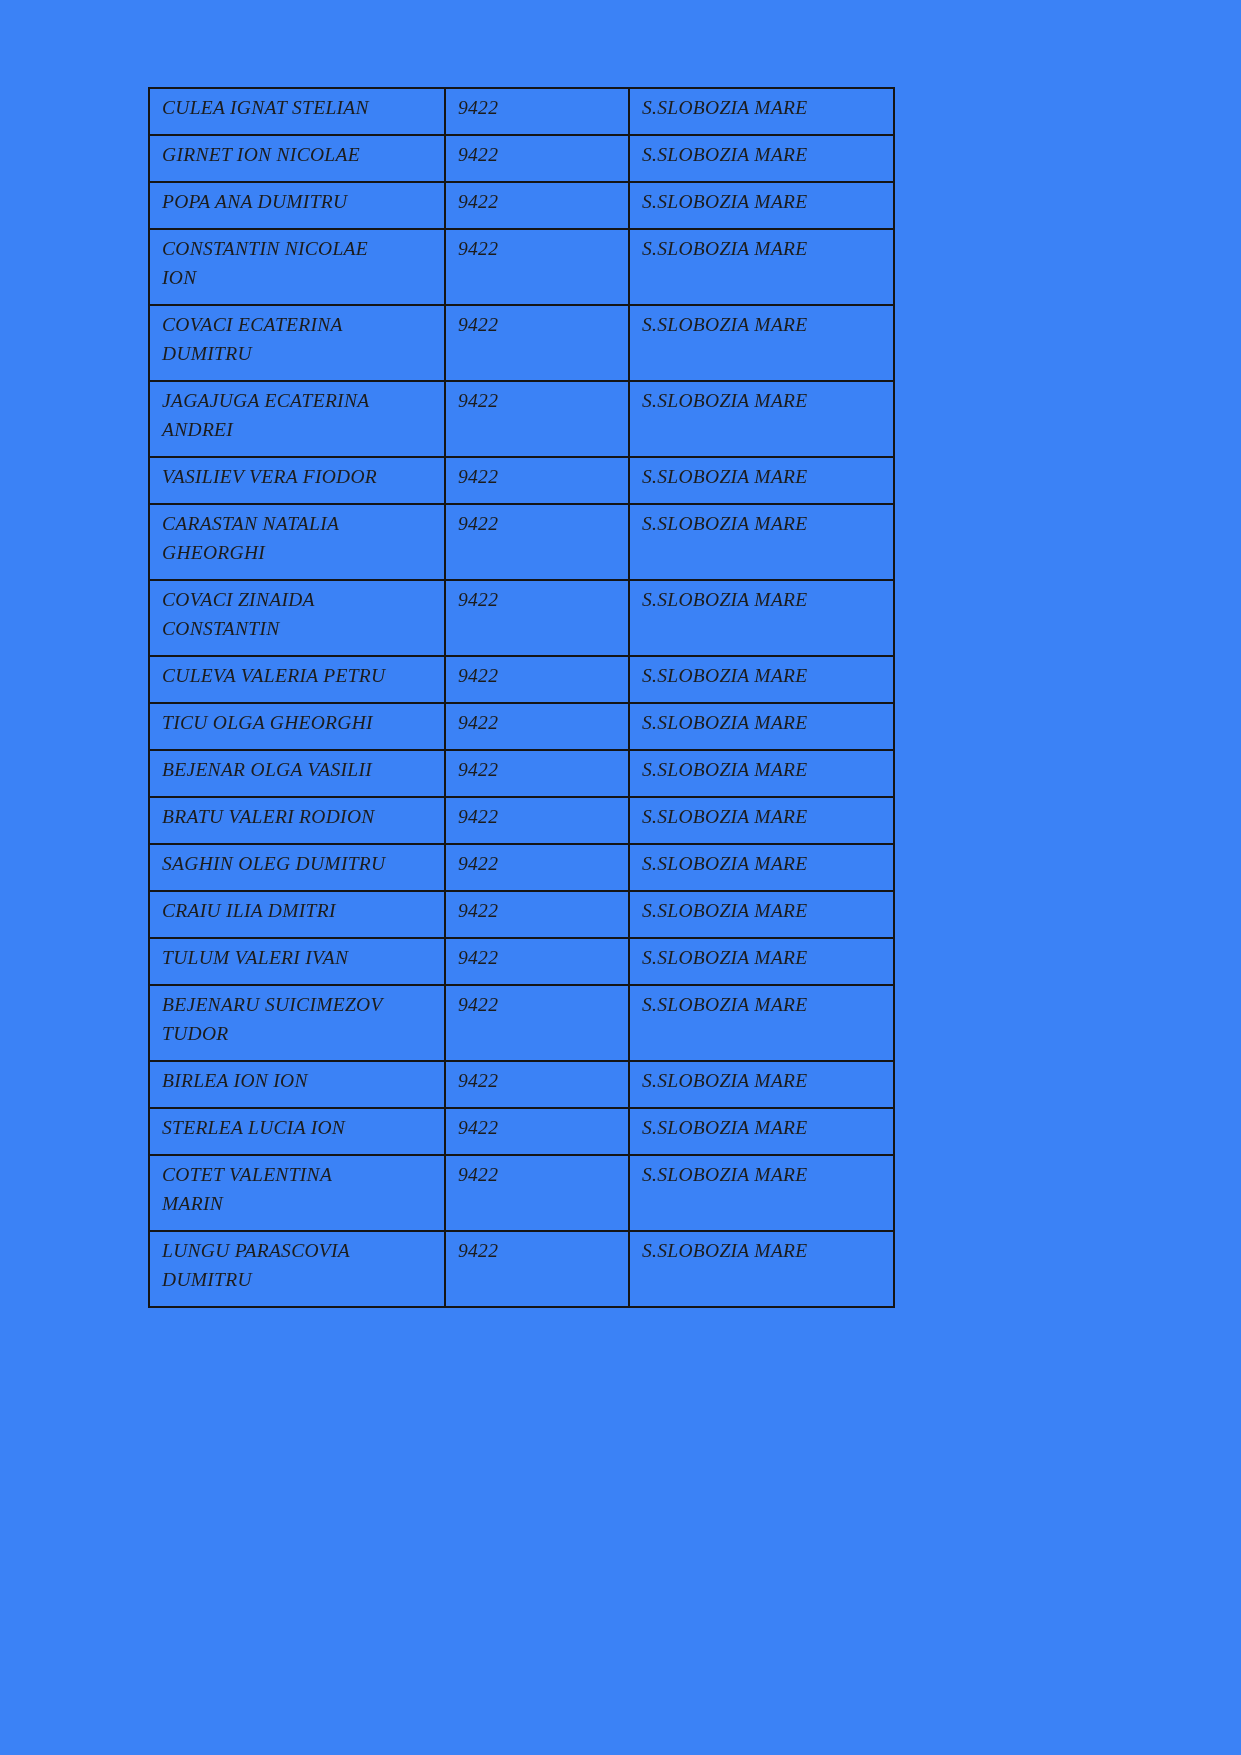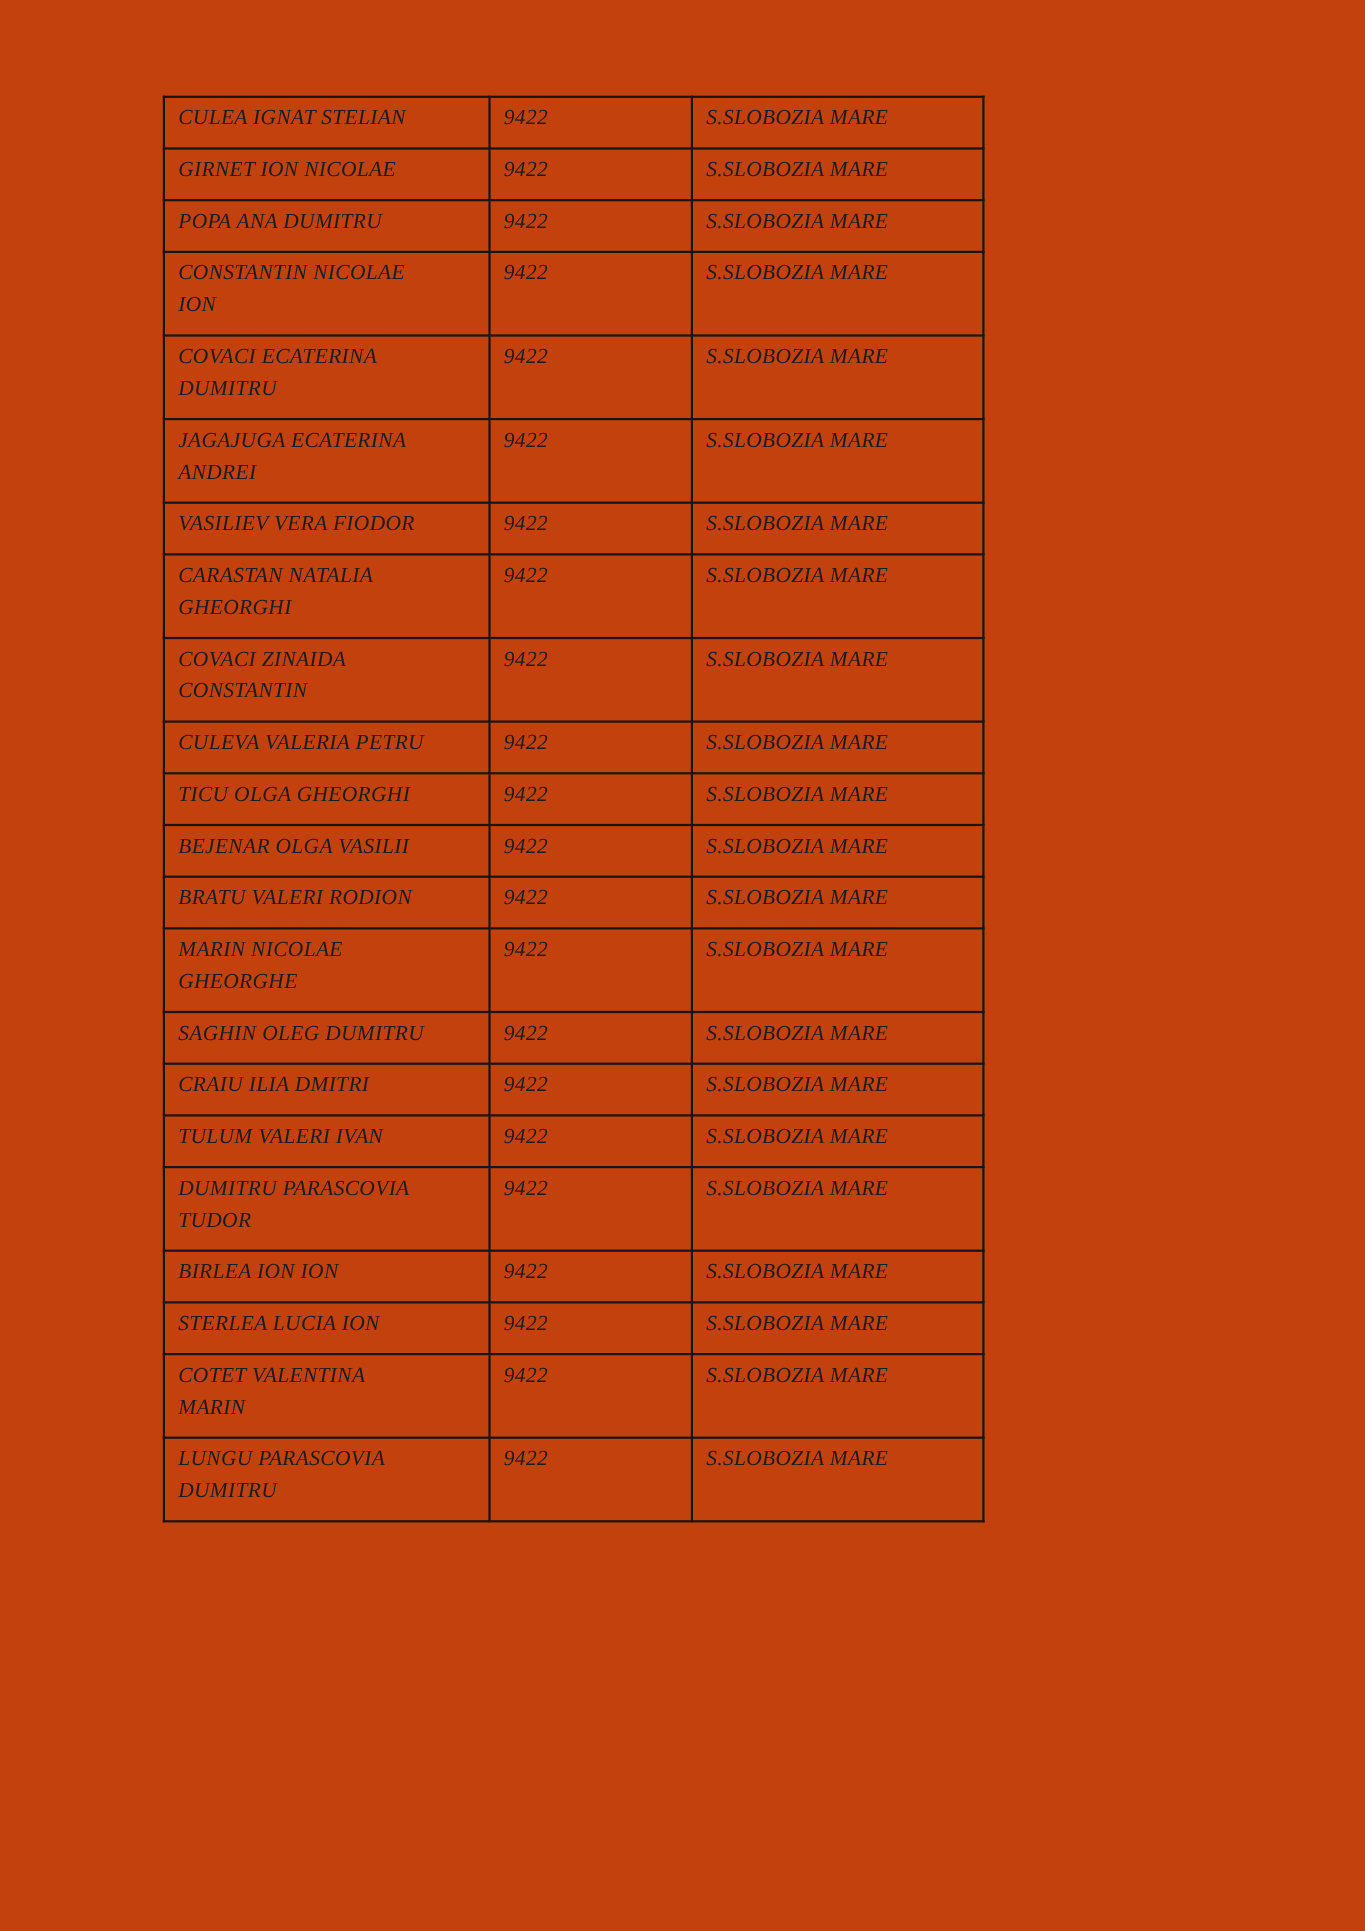--- a/index.html
+++ b/index.html
@@ -10,21 +10,21 @@
     width: 1241px;
     height: 1755px;
     position: relative;
     background: #ffffff;
     font-family: "Liberation Serif", serif;
     overflow: hidden;
   }
   .sheet {
     position: absolute;
     inset: 0;
-    background: #c2410c;
+    background: #3b82f6;
   }
   table.roster {
     position: absolute;
     left: 148px;
     top: 87px;
     width: 745px;
     border-collapse: collapse;
     table-layout: fixed;
   }
   table.roster td {
@@ -120,42 +120,36 @@
     <td class="col-name">BEJENAR OLGA VASILII</td>
     <td class="col-code">9422</td>
     <td class="col-locality">S.SLOBOZIA MARE</td>
   </tr>
         <tr>
     <td class="col-name">BRATU VALERI RODION</td>
     <td class="col-code">9422</td>
     <td class="col-locality">S.SLOBOZIA MARE</td>
   </tr>
         <tr>
-    <td class="col-name">MARIN NICOLAE
-GHEORGHE</td>
-    <td class="col-code">9422</td>
-    <td class="col-locality">S.SLOBOZIA MARE</td>
-  </tr>
-        <tr>
     <td class="col-name">SAGHIN OLEG DUMITRU</td>
     <td class="col-code">9422</td>
     <td class="col-locality">S.SLOBOZIA MARE</td>
   </tr>
         <tr>
     <td class="col-name">CRAIU ILIA DMITRI</td>
     <td class="col-code">9422</td>
     <td class="col-locality">S.SLOBOZIA MARE</td>
   </tr>
         <tr>
     <td class="col-name">TULUM VALERI IVAN</td>
     <td class="col-code">9422</td>
     <td class="col-locality">S.SLOBOZIA MARE</td>
   </tr>
         <tr>
-    <td class="col-name">DUMITRU PARASCOVIA
+    <td class="col-name">BEJENARU SUICIMEZOV
 TUDOR</td>
     <td class="col-code">9422</td>
     <td class="col-locality">S.SLOBOZIA MARE</td>
   </tr>
         <tr>
     <td class="col-name">BIRLEA ION ION</td>
     <td class="col-code">9422</td>
     <td class="col-locality">S.SLOBOZIA MARE</td>
   </tr>
         <tr>

